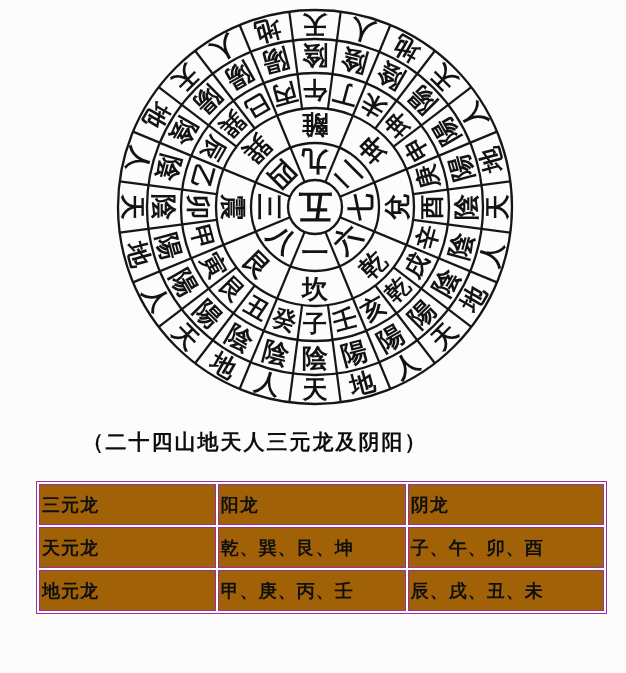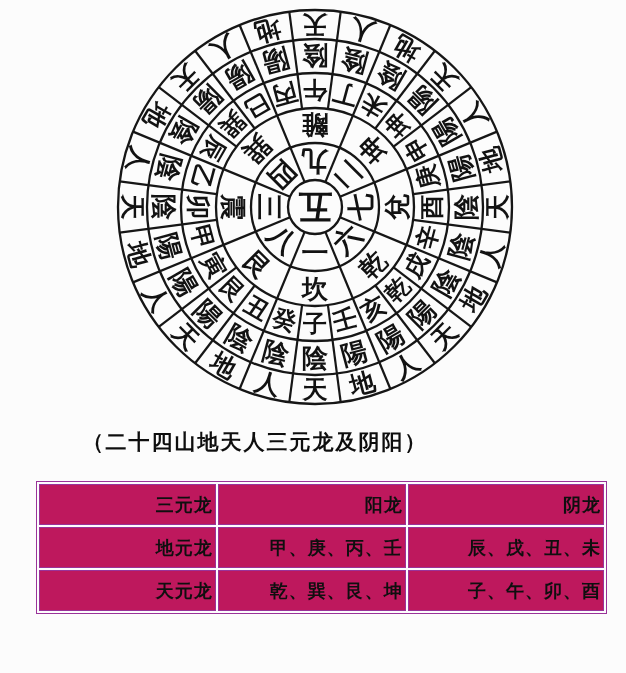--- a/index.html
+++ b/index.html
@@ -21,22 +21,22 @@
   }
   table.dragon{
     table-layout:fixed;
     border-collapse:separate;border-spacing:2px;
     border:1px solid var(--tb,#993399);
     margin:25px 0 0 36px;
     width:571px;background:#fdfdfd;
   }
   table.dragon th,table.dragon td{
     border:1px solid var(--tb,#993399);
-    background:#be185d;
-    height:39px;text-align:right;vertical-align:middle;
+    background:#a16207;
+    height:39px;text-align:left;vertical-align:middle;
     font-size:18px;font-weight:bold;color:#0f0f0f;
     letter-spacing:1px;padding:0 2px;
   }
 </style>
 </head>
 <body style="background: rgb(252, 252, 252);">
 
 <div class="wheel-wrap">
   <svg id="wheel-svg" width="626" height="416" viewBox="0 0 626 416">
       <circle cx="315" cy="207" r="27" class="ring"></circle>
@@ -179,23 +179,23 @@
   </colgroup>
   <thead>
     <tr>
       <th>三元龙</th>
       <th>阳龙</th>
       <th>阴龙</th>
     </tr>
   </thead>
   <tbody>
     <tr>
+      <td>天元龙</td>
+      <td>乾、巽、艮、坤</td>
+      <td>子、午、卯、酉</td>
+    </tr>
+    <tr>
       <td>地元龙</td>
       <td>甲、庚、丙、壬</td>
       <td>辰、戌、丑、未</td>
     </tr>
-    <tr>
-      <td>天元龙</td>
-      <td>乾、巽、艮、坤</td>
-      <td>子、午、卯、酉</td>
-    </tr>
   </tbody>
 </table>
 
 </body></html>

